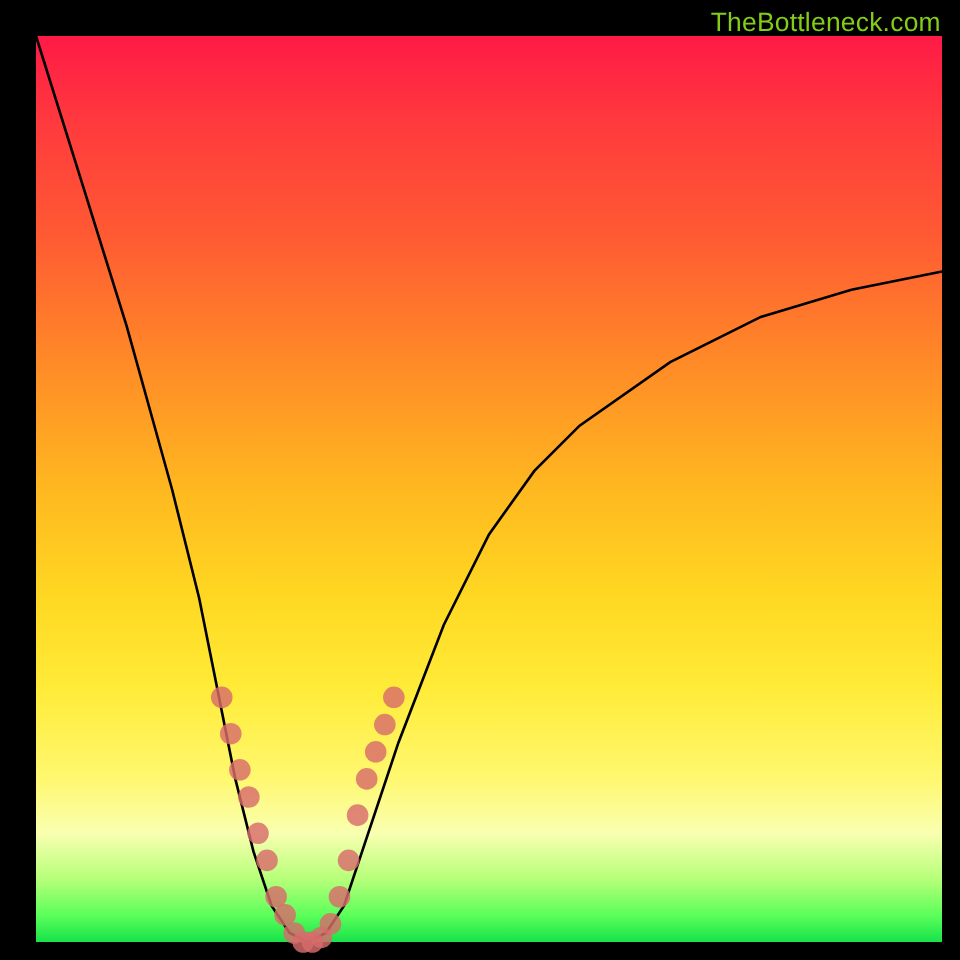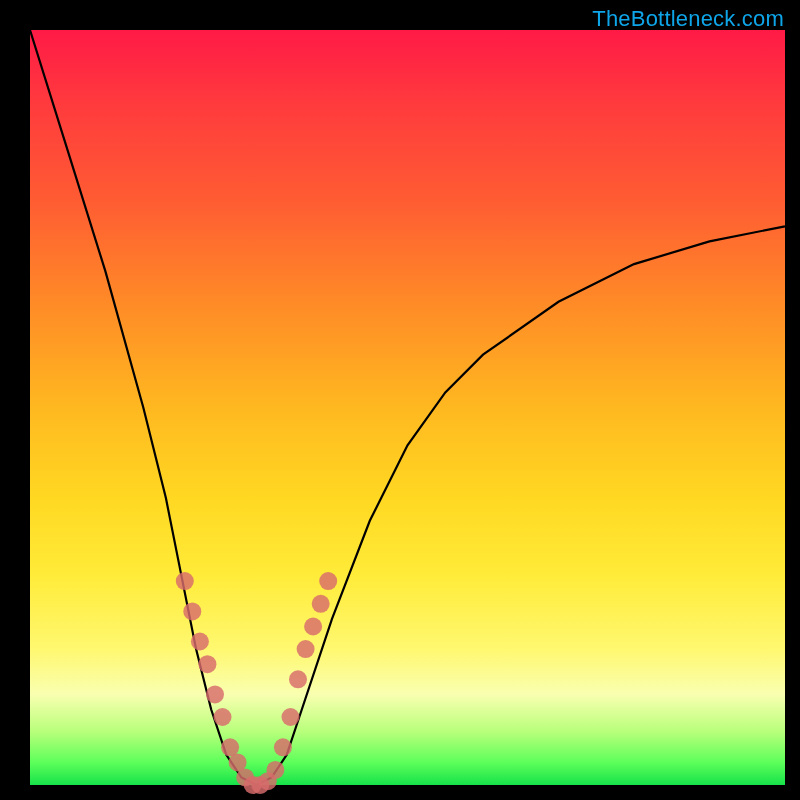--- a/index.html
+++ b/index.html
@@ -39,21 +39,21 @@
       #f9ffb0 88%,
       #b7ff7a 93%,
       #5dff5a 97%,
       #17e24a 100%
     );
   }
   .watermark {
     position: absolute;
     right: 16px;
     top: 6px;
-    color: #0ea5e9;
+    color: #84cc16;
     font-size: 22px;
     letter-spacing: 0.2px;
     user-select: none;
   }
   svg.curve {
     position: absolute;
     left: 0;
     top: 0;
     width: 755px;
     height: 755px;

